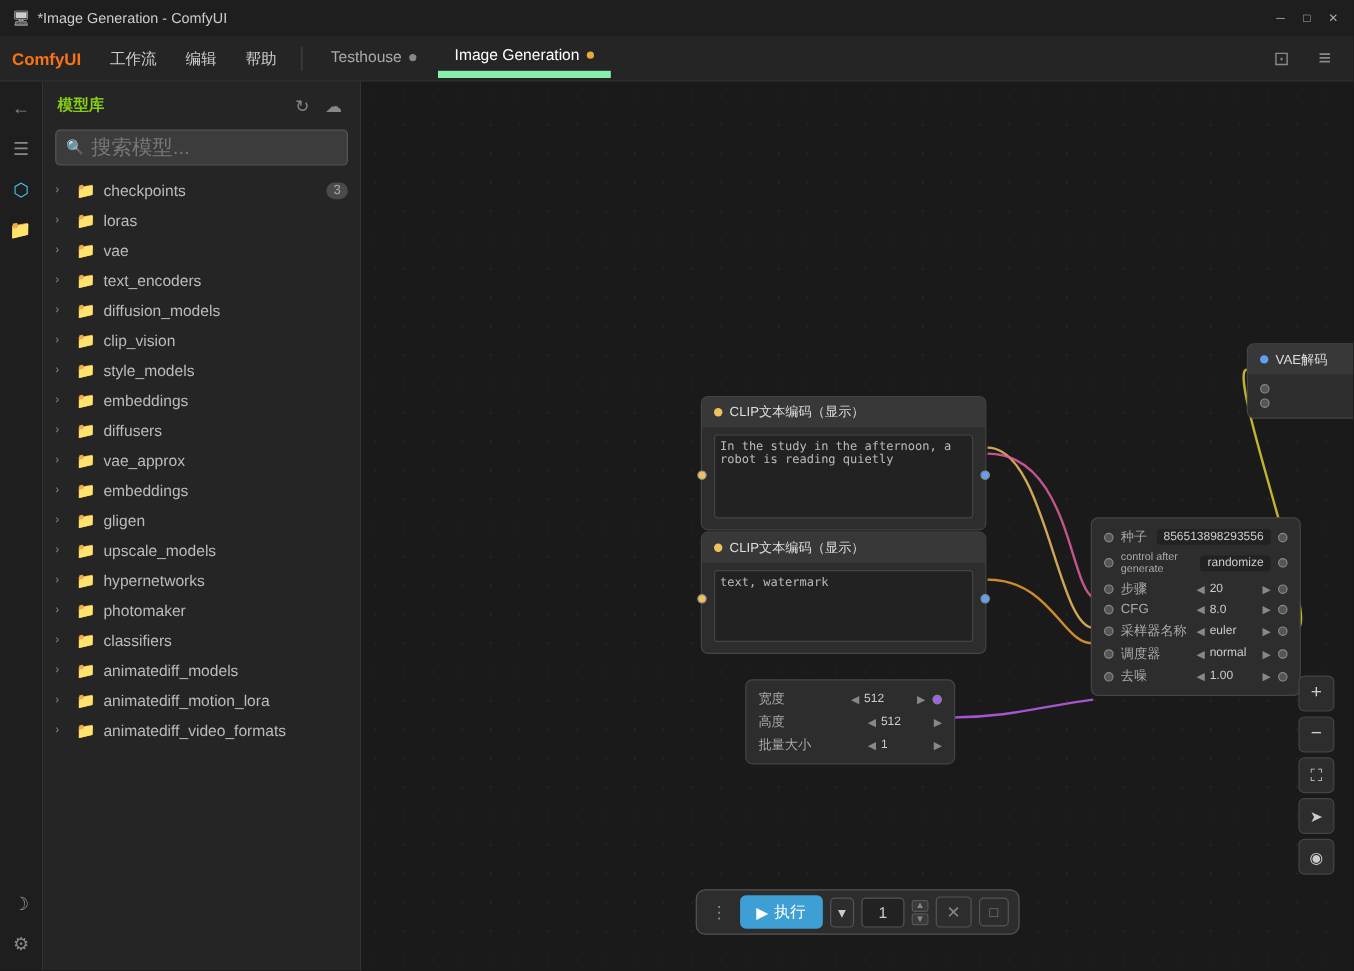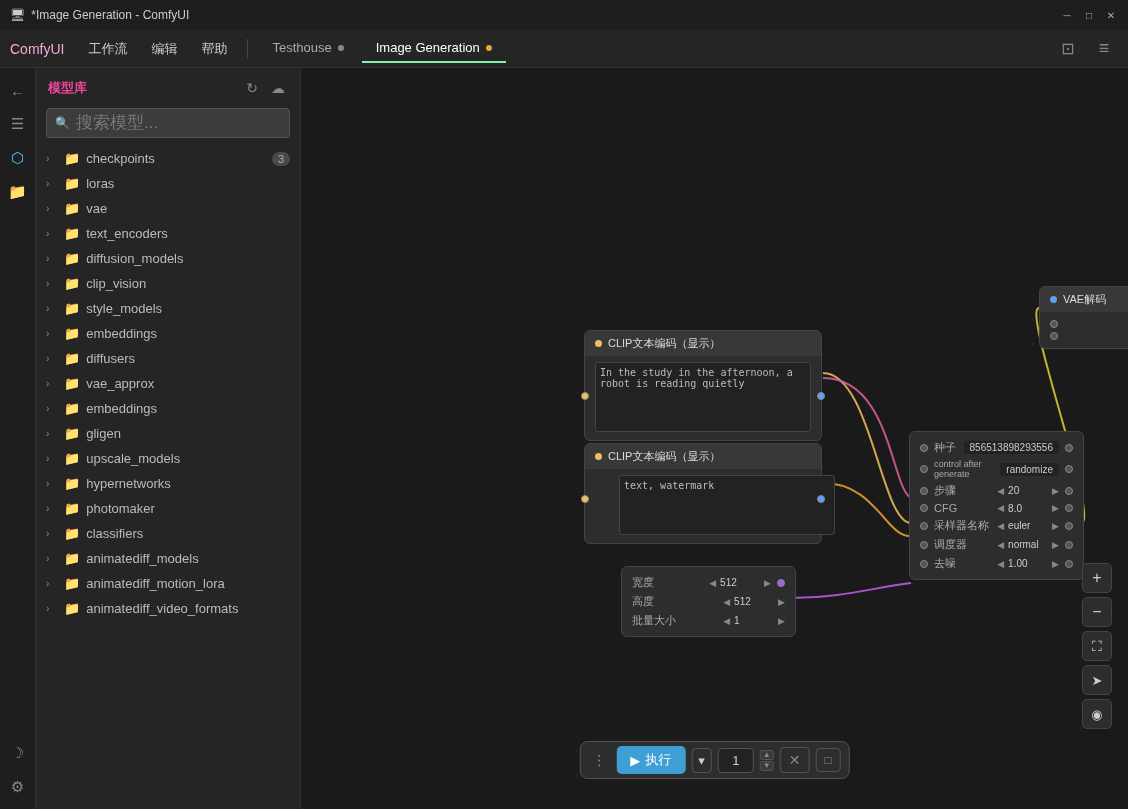--- a/index.html
+++ b/index.html
@@ -37,22 +37,22 @@
       width: 14px;
       height: 14px;
       display: flex;
       align-items: center;
       justify-content: center;
       font-size: 10px;
       color: #aaa;
       cursor: pointer;
     }
     .menubar-logo {
-      color: #f9a8d4;
-      font-weight: normal;
+      color: #f97316;
+      font-weight: bold;
       font-size: 14px;
       margin-right: 10px;
     }
     .menubar-item {
       padding: 4px 10px;
       color: #ccc;
       cursor: pointer;
       border-radius: 4px;
       font-size: 13px;
     }
@@ -84,21 +84,21 @@
       cursor: pointer;
       font-size: 13px;
       display: flex;
       align-items: center;
       gap: 6px;
       border-bottom: 2px solid transparent;
       height: 100%;
     }
     .tab-item.active {
       color: #fff;
-      border-bottom: 2px solid #86efac;
+      border-bottom: 6px solid #86efac;
     }
     .tab-dot {
       width: 6px;
       height: 6px;
       border-radius: 50%;
       background: #888;
     }
     .tab-item.active .tab-dot { background: #4fc3f7; }
     .tab-dot-unsaved { background: #e8a838 !important; }
 
@@ -148,21 +148,21 @@
       overflow: hidden;
     }
     .sidebar-header {
       padding: 10px 12px 6px;
       display: flex;
       align-items: center;
       justify-content: space-between;
     }
     .sidebar-title {
       font-size: 13px;
-      color: #ec4899;
+      color: #84cc16;
       font-weight: 600;
     }
     .sidebar-actions {
       display: flex;
       gap: 6px;
     }
     .sidebar-action-btn {
       color: #888;
       cursor: pointer;
       font-size: 14px;
@@ -654,21 +654,21 @@
     <div class="node" style="left: 283px; top: 375px; width: 238px;">
       <div class="node-header">
         <div class="node-dot"></div>
         <span>CLIP文本编码（显示）</span>
       </div>
       <div class="node-body">
         <div style="position:relative;">
           <div style="position:absolute; left:-14px; top:20px; width:8px; height:8px; border-radius:50%; background:#f0c060; border:1.5px solid #888;"></div>
           <div style="position:absolute; right:-14px; top:20px; width:8px; height:8px; border-radius:50%; background:#60a0f0; border:1.5px solid #888;"></div>
         </div>
-        <textarea class="node-textarea" readonly="" style="height: 44px; margin-left: 24px;">text, watermark</textarea>
+        <textarea class="node-textarea" readonly="" style="height: 44px;">text, watermark</textarea>
       </div>
     </div>
 
     <div class="node" style="left: 738px; top: 218px; width: 140px;">
       <div class="node-header">
         <div class="node-dot blue"></div>
         <span>VAE解码</span>
       </div>
       <div class="node-body">
         <div class="node-row">

